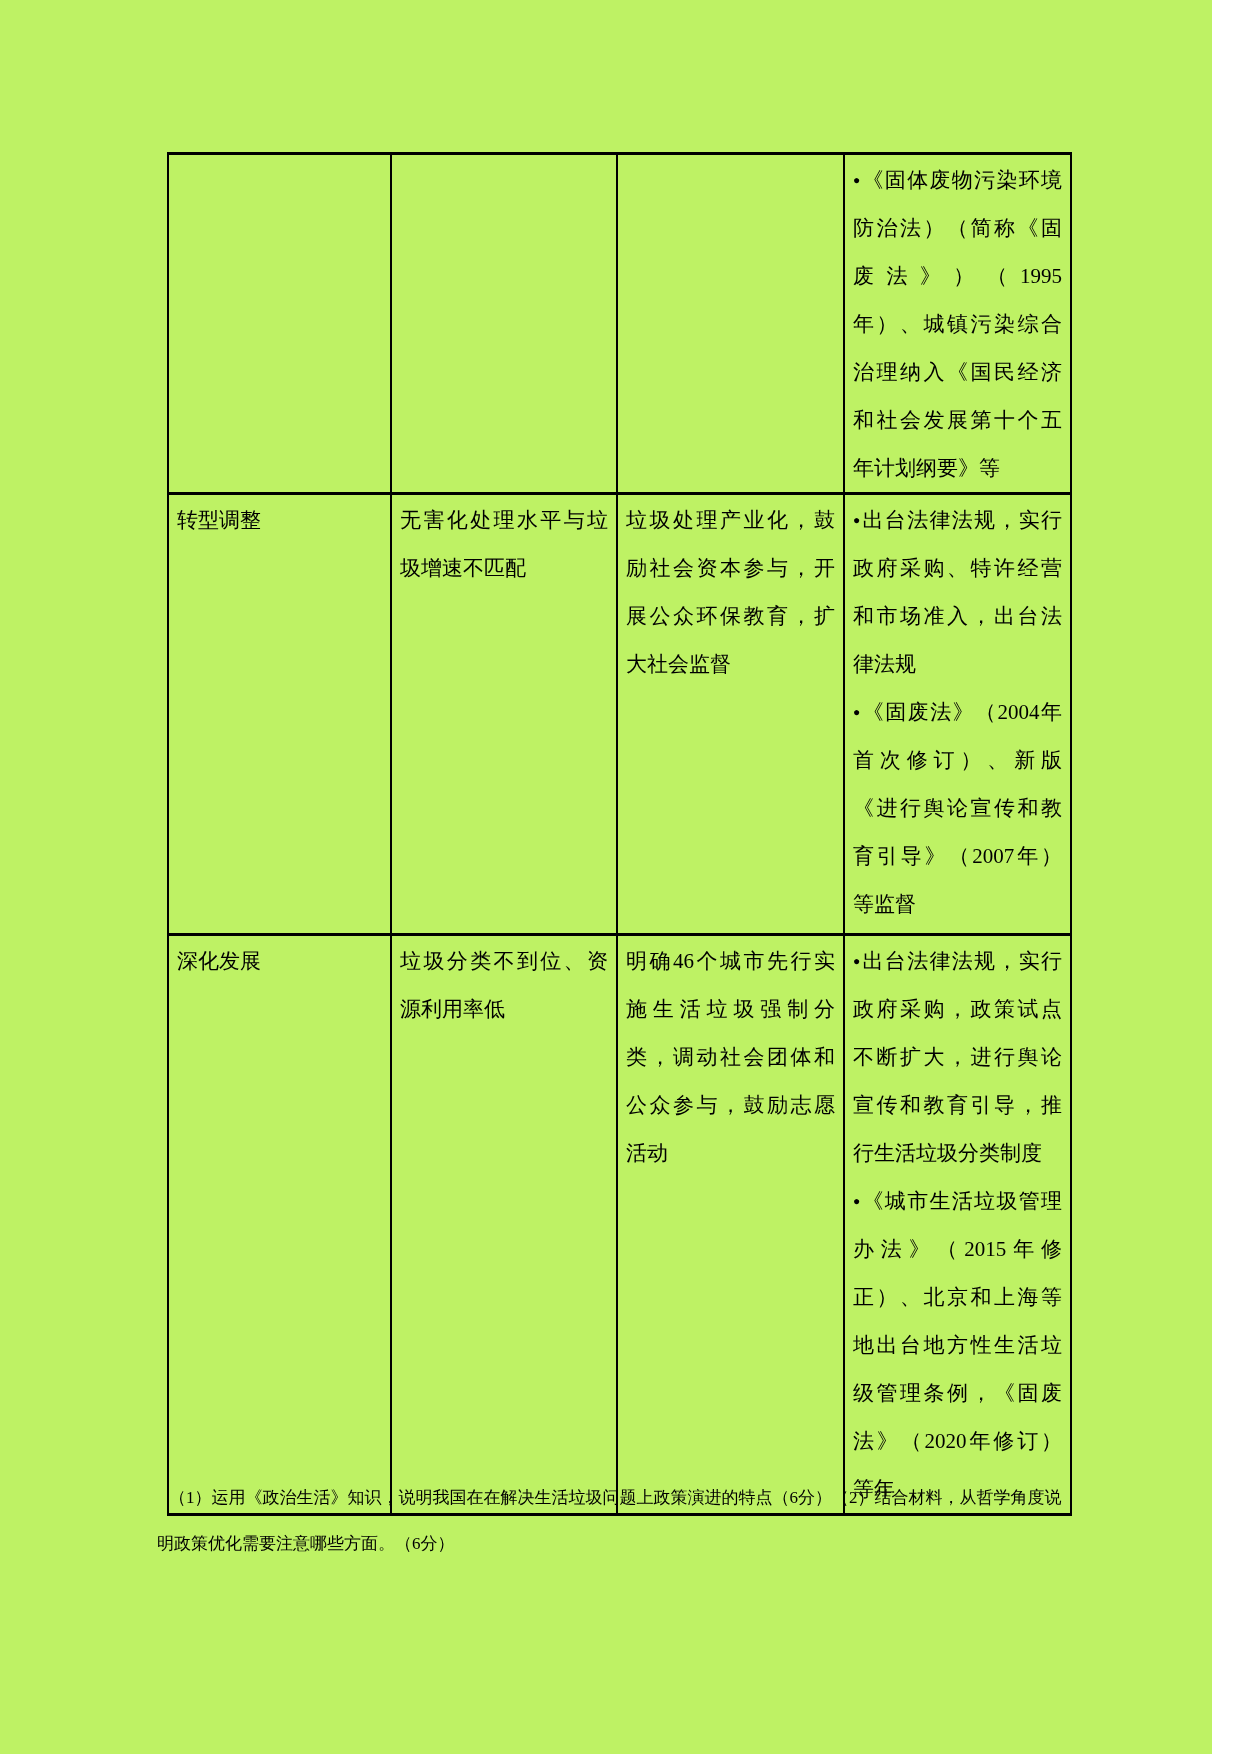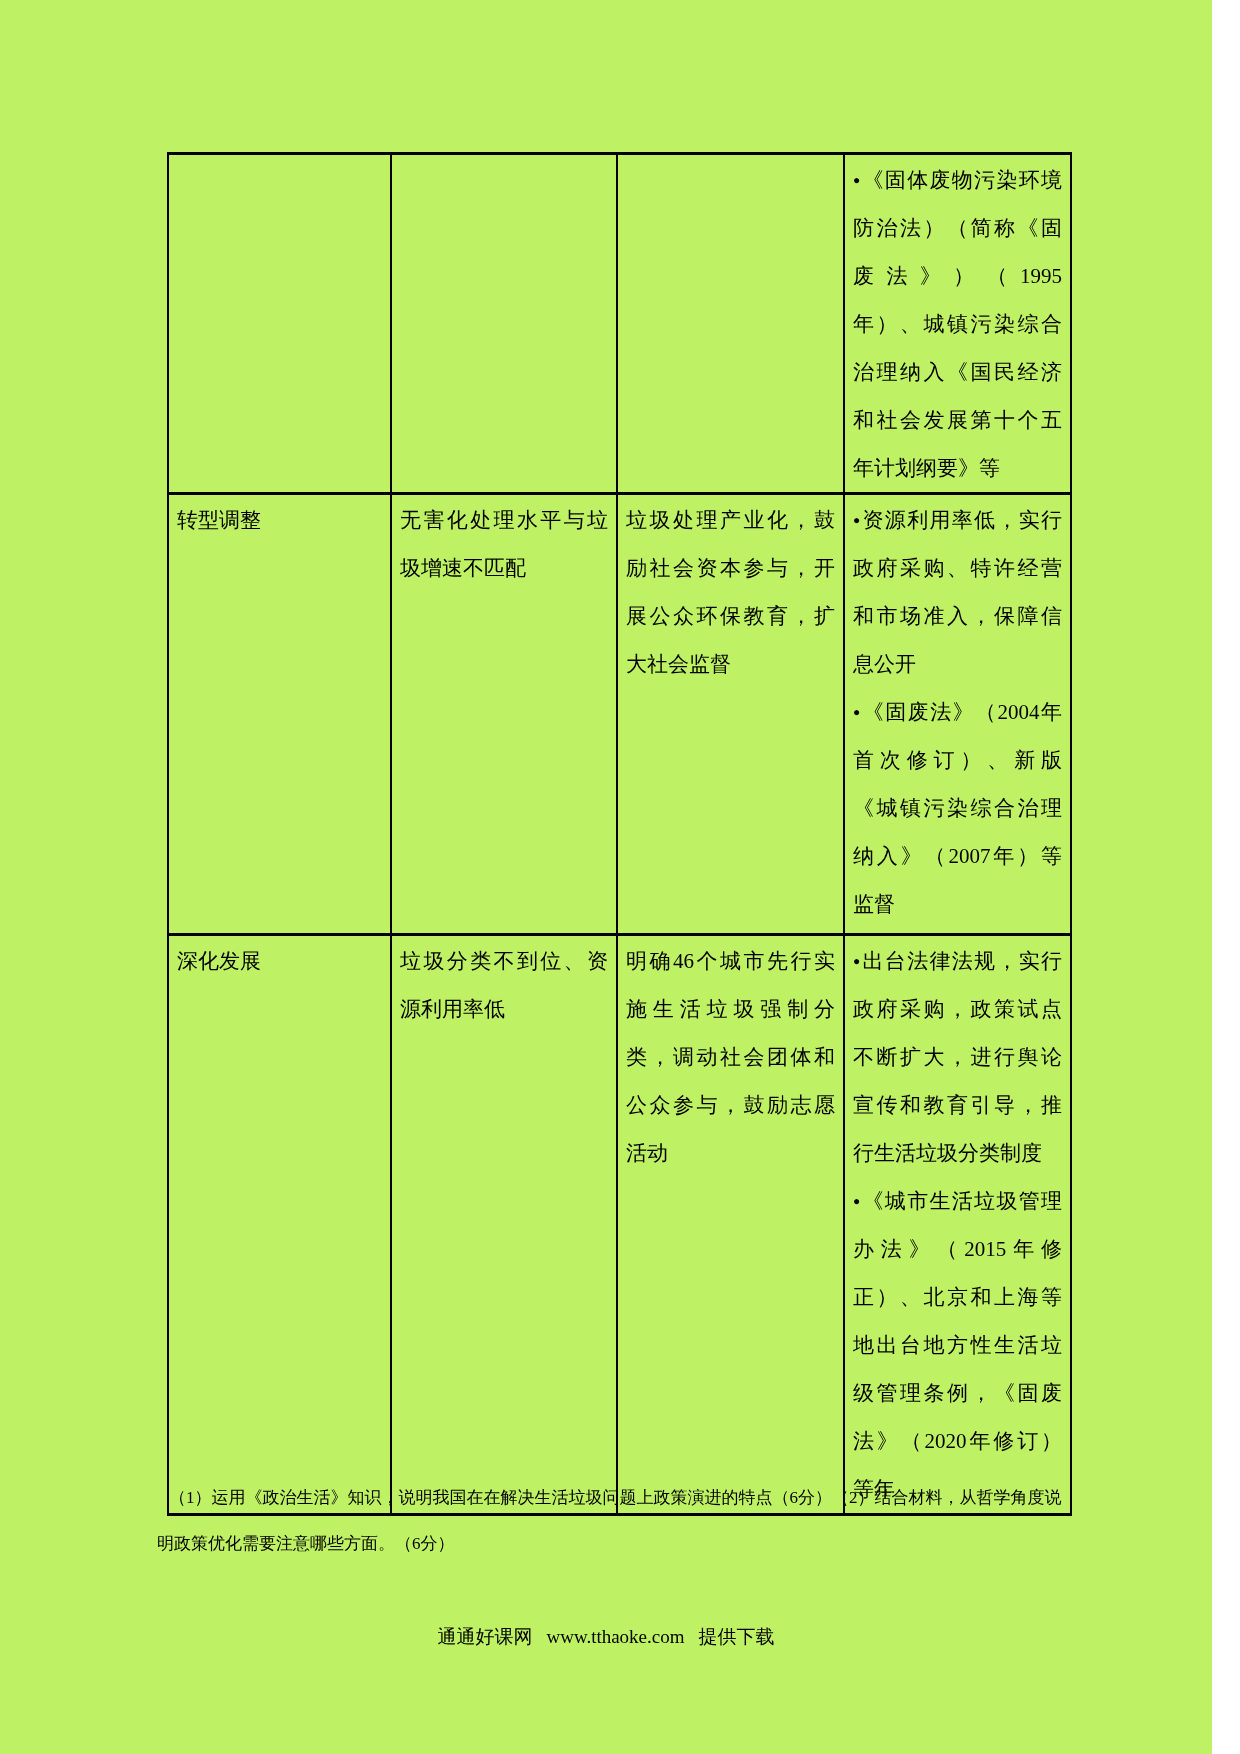--- a/index.html
+++ b/index.html
@@ -94,22 +94,22 @@
         <td>
           <div class="cell-text">转型调整</div>
         </td>
         <td>
           <div class="cell-text">无害化处理水平与垃圾增速不匹配</div>
         </td>
         <td>
           <div class="cell-text">垃圾处理产业化，鼓励社会资本参与，开展公众环保教育，扩大社会监督</div>
         </td>
         <td>
-          <div class="bullet-item"><span class="dot">●</span><span>资源利用率低，实行政府采购、特许经营和市场准入，保障信息公开</span></div>
-          <div class="bullet-item"><span class="dot">●</span><span>《固废法》（2004年首次修订）、新版《城镇污染综合治理纳入》（2007年）等监督</span></div>
+          <div class="bullet-item"><span class="dot">●</span><span>出台法律法规，实行政府采购、特许经营和市场准入，出台法律法规</span></div>
+          <div class="bullet-item"><span class="dot">●</span><span>《固废法》（2004年首次修订）、新版《进行舆论宣传和教育引导》（2007年）等监督</span></div>
         </td>
       </tr>
 
       <tr class="row-3">
         <td>
           <div class="cell-text">深化发展</div>
         </td>
         <td>
           <div class="cell-text">垃圾分类不到位、资源利用率低</div>
         </td>
@@ -119,17 +119,14 @@
         <td>
           <div class="bullet-item"><span class="dot">●</span><span>出台法律法规，实行政府采购，政策试点不断扩大，进行舆论宣传和教育引导，推行生活垃圾分类制度</span></div>
           <div class="bullet-item"><span class="dot">●</span><span>《城市生活垃圾管理办法》（2015年修正）、北京和上海等地出台地方性生活垃级管理条例，《固废法》（2020年修订）等年</span></div>
         </td>
       </tr>
     </tbody>
   </table>
 
   <p class="question">（1）运用《政治生活》知识，说明我国在在解决生活垃圾问题上政策演进的特点（6分）（2）结合材料，从哲学角度说明政策优化需要注意哪些方面。（6分）</p>
 
-  <div class="footer">
-    <span>通通好课网</span><span>www.tthaoke.com</span><span>提供下载</span>
-  </div>
 
 </div>
 
 </body></html>

